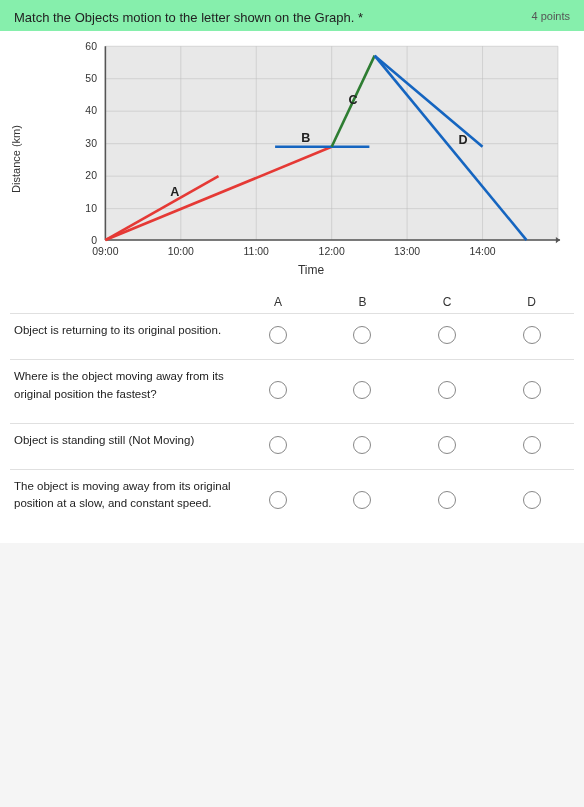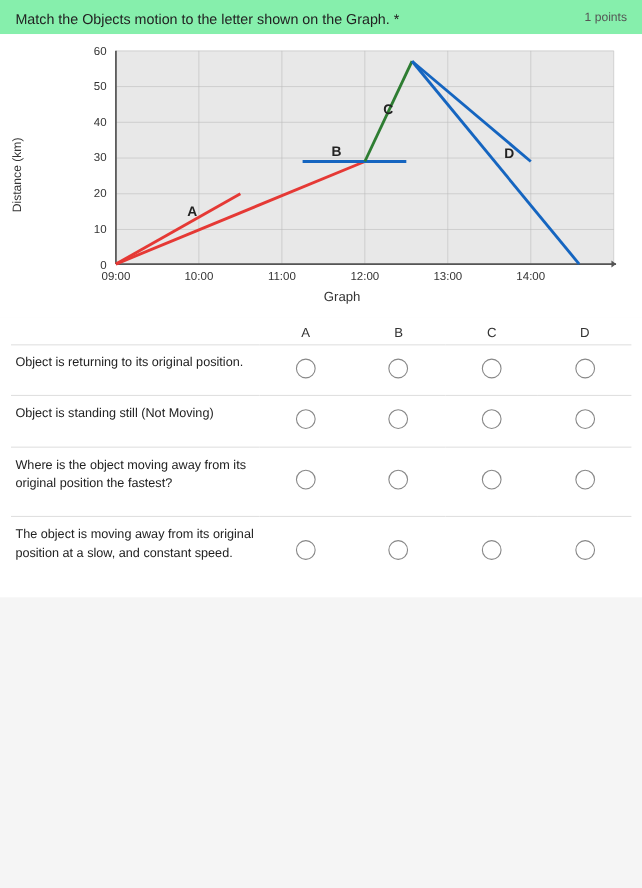--- a/index.html
+++ b/index.html
@@ -101,21 +101,21 @@
       background: #fff;
       display: inline-block;
       cursor: pointer;
     }
   </style>
 </head>
 <body>
 
 <div class="header">
   <div class="header-title">Match the Objects motion to the letter shown on the Graph. *</div>
-  <div class="header-points">1 points</div>
+  <div class="header-points">4 points</div>
 </div>
 
 <div class="chart-area">
   <div style="position:relative; padding-left:42px;">
     <div class="chart-ylabel">Distance (km)</div>
     <div class="chart-container">
       <svg class="chart-svg" viewBox="0 0 480 210">
 
         <rect x="38" y="5" width="432" height="185" fill="#e8e8e8"></rect>
 
@@ -170,21 +170,21 @@
         <text x="270" y="60" font-size="12" font-weight="bold" fill="#222">C</text>
 
         <line x1="295" y1="14" x2="398" y2="101" stroke="#1565C0" stroke-width="2.5"></line>
 
         <text x="375" y="98" font-size="12" font-weight="bold" fill="#222">D</text>
 
         <line x1="295" y1="14" x2="440" y2="190" stroke="#1565C0" stroke-width="2.5"></line>
 
       </svg>
     </div>
-    <div class="chart-xlabel">Graph</div>
+    <div class="chart-xlabel">Time</div>
   </div>
 </div>
 
 <div class="table-section">
   <table class="radio-table">
     <thead>
       <tr>
         <th class="label-col"></th>
         <th>A</th>
         <th>B</th>
@@ -194,28 +194,28 @@
     </thead>
     <tbody id="table-body">
     <tr>
           <td class="question-text">Object is returning to its original position.</td>
           <td><span class="radio-btn"></span></td>
           <td><span class="radio-btn"></span></td>
           <td><span class="radio-btn"></span></td>
           <td><span class="radio-btn"></span></td>
         </tr>
         <tr>
+          <td class="question-text">Where is the object moving away from its original position the fastest?</td>
+          <td><span class="radio-btn"></span></td>
+          <td><span class="radio-btn"></span></td>
+          <td><span class="radio-btn"></span></td>
+          <td><span class="radio-btn"></span></td>
+        </tr>
+        <tr>
           <td class="question-text">Object is standing still (Not Moving)</td>
-          <td><span class="radio-btn"></span></td>
-          <td><span class="radio-btn"></span></td>
-          <td><span class="radio-btn"></span></td>
-          <td><span class="radio-btn"></span></td>
-        </tr>
-        <tr>
-          <td class="question-text">Where is the object moving away from its original position the fastest?</td>
           <td><span class="radio-btn"></span></td>
           <td><span class="radio-btn"></span></td>
           <td><span class="radio-btn"></span></td>
           <td><span class="radio-btn"></span></td>
         </tr>
         <tr>
           <td class="question-text">The object is moving away from its original position at a slow, and constant speed.</td>
           <td><span class="radio-btn"></span></td>
           <td><span class="radio-btn"></span></td>
           <td><span class="radio-btn"></span></td>

